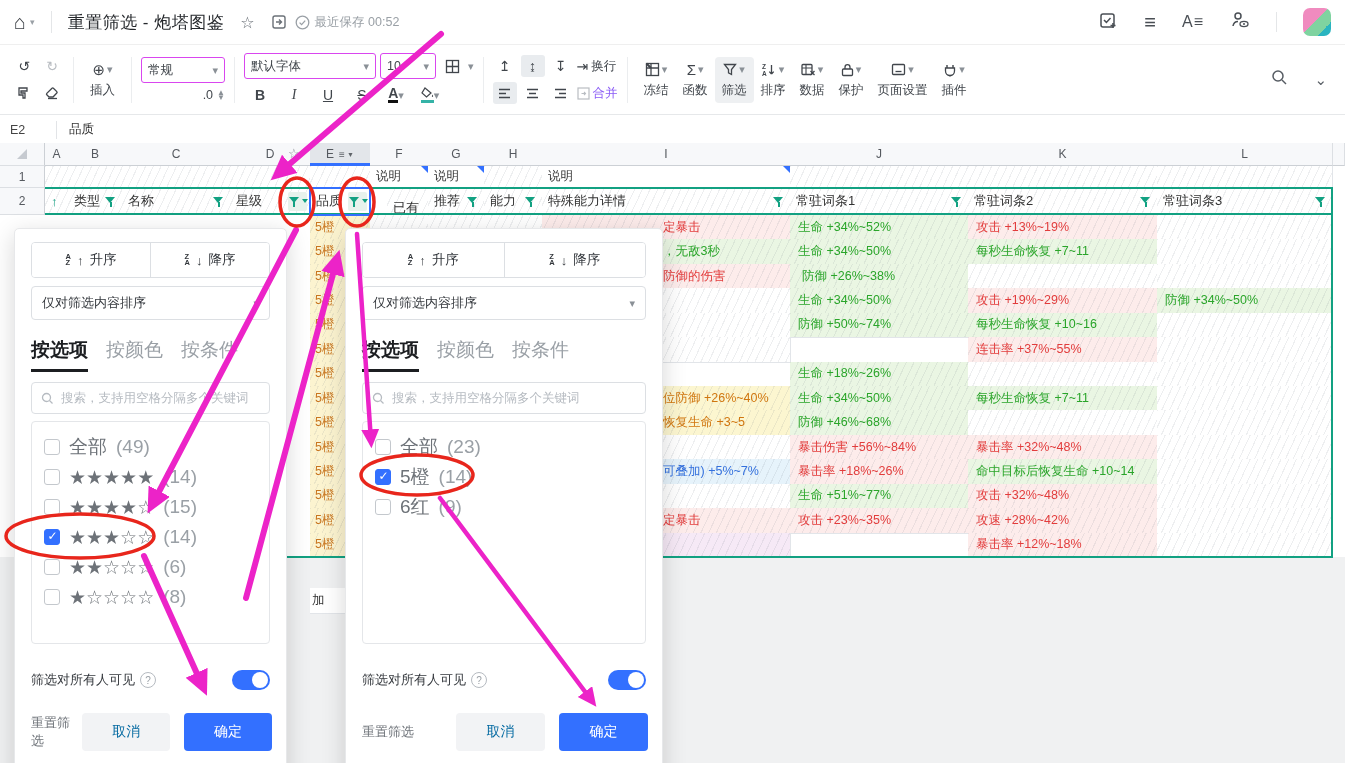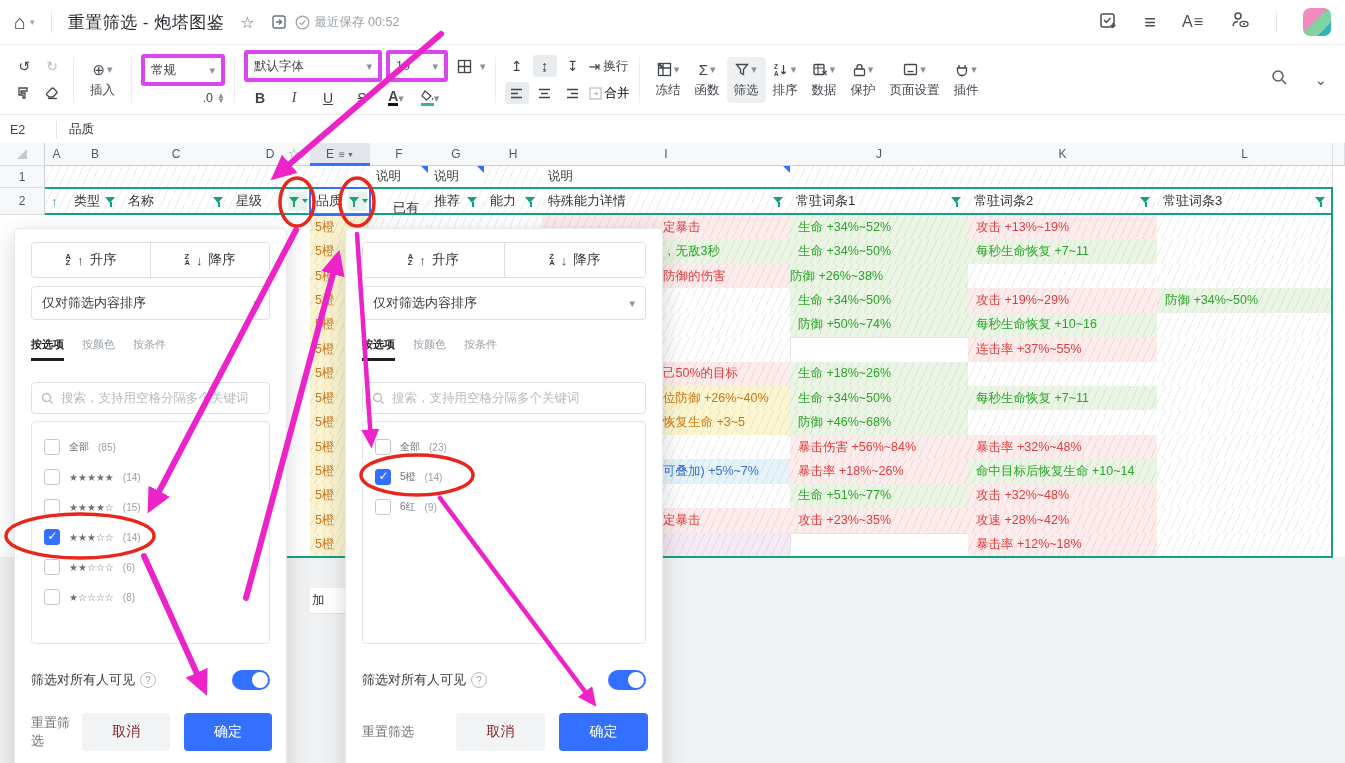--- a/index.html
+++ b/index.html
@@ -21,21 +21,21 @@
   .toolbar{position:absolute;left:0;top:44px;width:1345px;height:71px;background:#fff;border-top:1px solid #efefef;border-bottom:1px solid #e6e8ea;display:flex;align-items:center;padding-left:12px;box-sizing:border-box;}
   .grp{display:flex;flex-direction:column;justify-content:center;gap:5px;}
   .grp-row{display:flex;align-items:center;gap:4px;}
   .vdiv{width:1px;height:46px;background:#ebedef;margin:0 9px;flex:none;}
   .ibtn{min-width:24px;height:22px;display:flex;align-items:center;justify-content:center;border-radius:3px;color:#41464c;font-size:14px;cursor:default;}
   .ibtn.on{background:#e9ecef;}
   .ibtn.dim{color:#b9bdc2;}
   .stack{display:flex;flex-direction:column;align-items:center;justify-content:center;gap:3px;padding:4px 7px;border-radius:4px;font-size:12.5px;color:#41464c;}
   .stack.on{background:#eef0f2;}
   .stack .ic-row{display:flex;align-items:center;gap:2px;height:18px;}
-  .dd{border:4px solid #d946ef;border-radius:3px;height:24px;display:flex;align-items:center;justify-content:space-between;padding:0 6px;font-size:12.5px;color:#41464c;background:#fff;}
+  .dd{border:1px solid #d946ef;border-radius:3px;height:24px;display:flex;align-items:center;justify-content:space-between;padding:0 6px;font-size:12.5px;color:#41464c;background:#fff;}
   .mini{font-size:11px;color:#8a9096;}
   .A-color{font-weight:bold;border-bottom:3px solid #111;line-height:13px;}
   .fill-ic{border-bottom:3px solid #35b3a7;line-height:13px;}
   .tool-label{font-size:12.5px;color:#41464c;}
   .toolbar-right{position:absolute;right:18px;top:44px;height:71px;display:flex;align-items:center;gap:26px;color:#565c63;}
   
   .fxbar{position:absolute;left:0;top:116px;width:1345px;height:27px;background:#fff;border-bottom:1px solid #e2e4e7;display:flex;align-items:center;font-size:12.5px;}
   .namebox{width:46px;padding-left:10px;color:#444;}
   .fx-div{width:1px;height:18px;background:#e2e4e7;margin-right:12px;}
   
@@ -69,37 +69,37 @@
   .star-hdr{position:absolute;color:#8a9096;font-size:13px;z-index:3;}
   .ehdr-ic{display:flex;align-items:center;gap:2px;margin-left:5px;color:#5f6469;font-size:11px;}
   
   .panel{position:absolute;top:228px;height:560px;background:#fff;border:1px solid #e7e8ea;border-radius:5px;box-shadow:0 6px 24px rgba(0,0,0,.16);z-index:50;box-sizing:border-box;}
   .seg{position:absolute;left:16px;right:16px;top:13px;height:34px;border:1px solid #dcdfe3;border-radius:4px;display:flex;overflow:hidden;}
   .seg-btn{flex:1;display:flex;align-items:center;justify-content:center;gap:6px;font-size:13.5px;color:#33373c;background:#fff;}
   .seg-btn + .seg-btn{border-left:1px solid #dcdfe3;}
   .az{display:flex;flex-direction:column;line-height:6px;font-size:7.5px;font-weight:bold;color:#33373c;}
   .arrow-g{font-size:13px;font-weight:bold;}
   .scope{position:absolute;left:16px;right:16px;top:57px;height:34px;border:1px solid #dcdfe3;border-radius:4px;display:flex;align-items:center;justify-content:space-between;padding:0 10px;font-size:13px;color:#33373c;box-sizing:border-box;}
-  .ptabs{position:absolute;left:16px;top:108px;display:flex;gap:18px;font-size:11px;color:#9aa0a6;}
+  .ptabs{position:absolute;left:16px;top:108px;display:flex;gap:18px;font-size:19px;color:#9aa0a6;}
   .ptab.active{color:#1c1e21;font-weight:bold;border-bottom:3px solid #1c1e21;padding-bottom:6px;}
   .psearch{position:absolute;left:16px;right:16px;top:153px;height:32px;border:1px solid #dcdfe3;border-radius:4px;display:flex;align-items:center;padding:0 9px;gap:7px;font-size:12.5px;color:#b6bbc1;box-sizing:border-box;}
   .plist{position:absolute;left:16px;right:16px;top:192px;height:223px;border:1px solid #e4e6e9;border-radius:4px;padding:10px 12px;box-sizing:border-box;overflow:hidden;}
-  .popt{display:flex;align-items:center;gap:9px;height:30px;font-size:10px;color:#6d7278;}
+  .popt{display:flex;align-items:center;gap:9px;height:30px;font-size:19px;color:#6d7278;}
   .cb{width:16px;height:16px;border:1px solid #c4c8cd;border-radius:3px;background:#fff;box-sizing:border-box;flex:none;}
   .cb.on{background:#3370ff;border-color:#3370ff;position:relative;}
   .cb.on::after{content:"✓";position:absolute;left:2.5px;top:-1px;color:#fff;font-size:12px;font-weight:bold;}
   .pcount{color:#9aa0a6;}
   .ptoggle{position:absolute;left:16px;right:16px;top:441px;display:flex;align-items:center;font-size:13px;color:#33373c;}
   .qmark{width:14px;height:14px;border:1px solid #b6bbc1;border-radius:50%;color:#9aa0a6;font-size:10px;display:inline-flex;align-items:center;justify-content:center;margin-left:5px;}
   .switch{margin-left:auto;width:38px;height:20px;border-radius:10px;background:#3370ff;position:relative;}
   .switch::after{content:"";position:absolute;right:2px;top:2px;width:16px;height:16px;border-radius:50%;background:#fff;}
   .pfooter{position:absolute;left:16px;right:14px;top:484px;height:38px;display:flex;align-items:center;}
   .reset-link{font-size:13px;color:#6d7278;}
   .btn{height:38px;width:89px;border-radius:4px;display:flex;align-items:center;justify-content:center;font-size:14px;box-sizing:border-box;}
-  .btn-cancel{background:#f2f3f5;color:#7f1d1d;margin-left:auto;}
+  .btn-cancel{background:#f2f3f5;color:#0369a1;margin-left:auto;}
   .btn-ok{background:#3370ff;color:#fff;margin-left:14px;}
   
   #anno{position:absolute;left:0;top:0;z-index:100;pointer-events:none;}
   .svg-ic{flex:none;}
 </style>
 </head>
 <body>
 
 <div class="titlebar">
   <div class="home-wrap">
@@ -246,21 +246,21 @@
       <span class="ibtn">
         <svg class="svg-ic" width="13" height="11" viewBox="0 0 13 11">
             <path d="M1 1.5h11M5 5.5h7M1 9.5h11" stroke="#41464c" stroke-width="1.4"></path>
           </svg>
         </span>
       <span class="ibtn dim">
         <svg class="svg-ic" width="13" height="13" viewBox="0 0 13 13">
             <rect x="1" y="1" width="11" height="11" fill="none" stroke="#b9bdc2" stroke-width="1.2"></rect>
             <path d="M4.5 6.5h4M7 5l1.5 1.5L7 8" stroke="#b9bdc2" stroke-width="1.1" fill="none"></path>
           </svg>
-        <span class="tool-label" style="margin-left:3px;color:#000000;">合并</span>
+        <span class="tool-label" style="margin-left:3px;color:#8b5cf6;">合并</span>
         </span>
     </div>
   </div>
   <div class="vdiv"></div>
   <div class="stack">
     <span class="ic-row">
         <svg class="svg-ic" width="15" height="15" viewBox="0 0 15 15">
           <rect x="1.5" y="1.5" width="12" height="12" fill="none" stroke="#41464c" stroke-width="1.3"></rect>
           <path d="M6 1.5v12M1.5 6h12" stroke="#41464c" stroke-width="1.3"></path>
           <path d="M1.5 1.5l4.5 4.5" stroke="#41464c" stroke-width="2.2"></path>
@@ -527,21 +527,21 @@
     <div class="cell c-q hatch" style="left: 310px; top: 120.86px; width: 61px; height: 25.43px;">
       <span style="padding-left: 5px;">5橙</span>
     </div>
     <div class="cell hatch" style="left: 370px; top: 120.86px; width: 59px; height: 25.43px;"></div>
     <div class="cell hatch" style="left: 428px; top: 120.86px; width: 57px; height: 25.43px;"></div>
     <div class="cell hatch" style="left: 484px; top: 120.86px; width: 59px; height: 25.43px;"></div>
     <div class="cell hatch c-r" style="left: 542px; top: 120.86px; width: 249px; height: 25.43px;">
       <span style="padding-left: 121px;">防御的伤害</span>
     </div>
     <div class="cell hatch c-g" style="left: 790px; top: 120.86px; width: 179px; height: 25.43px;">
-      <span style="padding-left: 0;">防御 +26%~38%</span>
+      <span style="padding-left: 12px;">防御 +26%~38%</span>
     </div>
     <div class="cell hatch" style="left: 968px; top: 120.86px; width: 190px; height: 25.43px;"></div>
     <div class="cell hatch" style="left: 1157px; top: 120.86px; width: 176px; height: 25.43px;"></div>
     <div class="cell" style="left: 230px; top: 145.29px; width: 81px; height: 25.43px;"></div>
     <div class="cell c-q hatch" style="left: 310px; top: 145.29px; width: 61px; height: 25.43px;">
       <span style="padding-left: 5px;">5橙</span>
     </div>
     <div class="cell hatch" style="left: 370px; top: 145.29px; width: 59px; height: 25.43px;"></div>
     <div class="cell hatch" style="left: 428px; top: 145.29px; width: 57px; height: 25.43px;"></div>
     <div class="cell hatch" style="left: 484px; top: 145.29px; width: 59px; height: 25.43px;"></div>
@@ -582,23 +582,20 @@
       <span style="padding-left: 8px;">连击率 +37%~55%</span>
     </div>
     <div class="cell hatch" style="left: 1157px; top: 194.15px; width: 176px; height: 25.43px;"></div>
     <div class="cell" style="left: 230px; top: 218.58px; width: 81px; height: 25.43px;"></div>
     <div class="cell c-q hatch" style="left: 310px; top: 218.58px; width: 61px; height: 25.43px;">
       <span style="padding-left: 5px;">5橙</span>
     </div>
     <div class="cell hatch" style="left: 370px; top: 218.58px; width: 59px; height: 25.43px;"></div>
     <div class="cell hatch" style="left: 428px; top: 218.58px; width: 57px; height: 25.43px;"></div>
     <div class="cell hatch" style="left: 484px; top: 218.58px; width: 59px; height: 25.43px;"></div>
-    <div class="cell hatch c-r" style="left: 542px; top: 218.58px; width: 249px; height: 25.43px;">
-      <span style="padding-left: 121px;">己50%的目标</span>
-    </div>
     <div class="cell hatch c-g" style="left: 790px; top: 218.58px; width: 179px; height: 25.43px;">
       <span style="padding-left: 8px;">生命 +18%~26%</span>
     </div>
     <div class="cell hatch" style="left: 968px; top: 218.58px; width: 190px; height: 25.43px;"></div>
     <div class="cell hatch" style="left: 1157px; top: 218.58px; width: 176px; height: 25.43px;"></div>
     <div class="cell" style="left: 230px; top: 243.01px; width: 81px; height: 25.43px;"></div>
     <div class="cell c-q hatch" style="left: 310px; top: 243.01px; width: 61px; height: 25.43px;">
       <span style="padding-left: 5px;">5橙</span>
     </div>
     <div class="cell hatch" style="left: 370px; top: 243.01px; width: 59px; height: 25.43px;"></div>
@@ -748,21 +745,21 @@
     <svg class="svg-ic" width="13" height="13" viewBox="0 0 13 13">
         <circle cx="5.5" cy="5.5" r="4" fill="none" stroke="#b6bbc1" stroke-width="1.3"></circle>
         <path d="M8.5 8.5l3 3" stroke="#b6bbc1" stroke-width="1.3"></path>
       </svg>
     <span>搜索，支持用空格分隔多个关键词</span>
   </div>
   <div class="plist">
       <div class="popt">
         <span class="cb"></span>
         <span>全部</span>
-        <span class="pcount">(85)</span>
+        <span class="pcount">(49)</span>
       </div>
       <div class="popt">
         <span class="cb"></span>
         <span>★★★★★</span>
         <span class="pcount">(14)</span>
       </div>
       <div class="popt">
         <span class="cb"></span>
         <span>★★★★☆</span>
         <span class="pcount">(15)</span>

